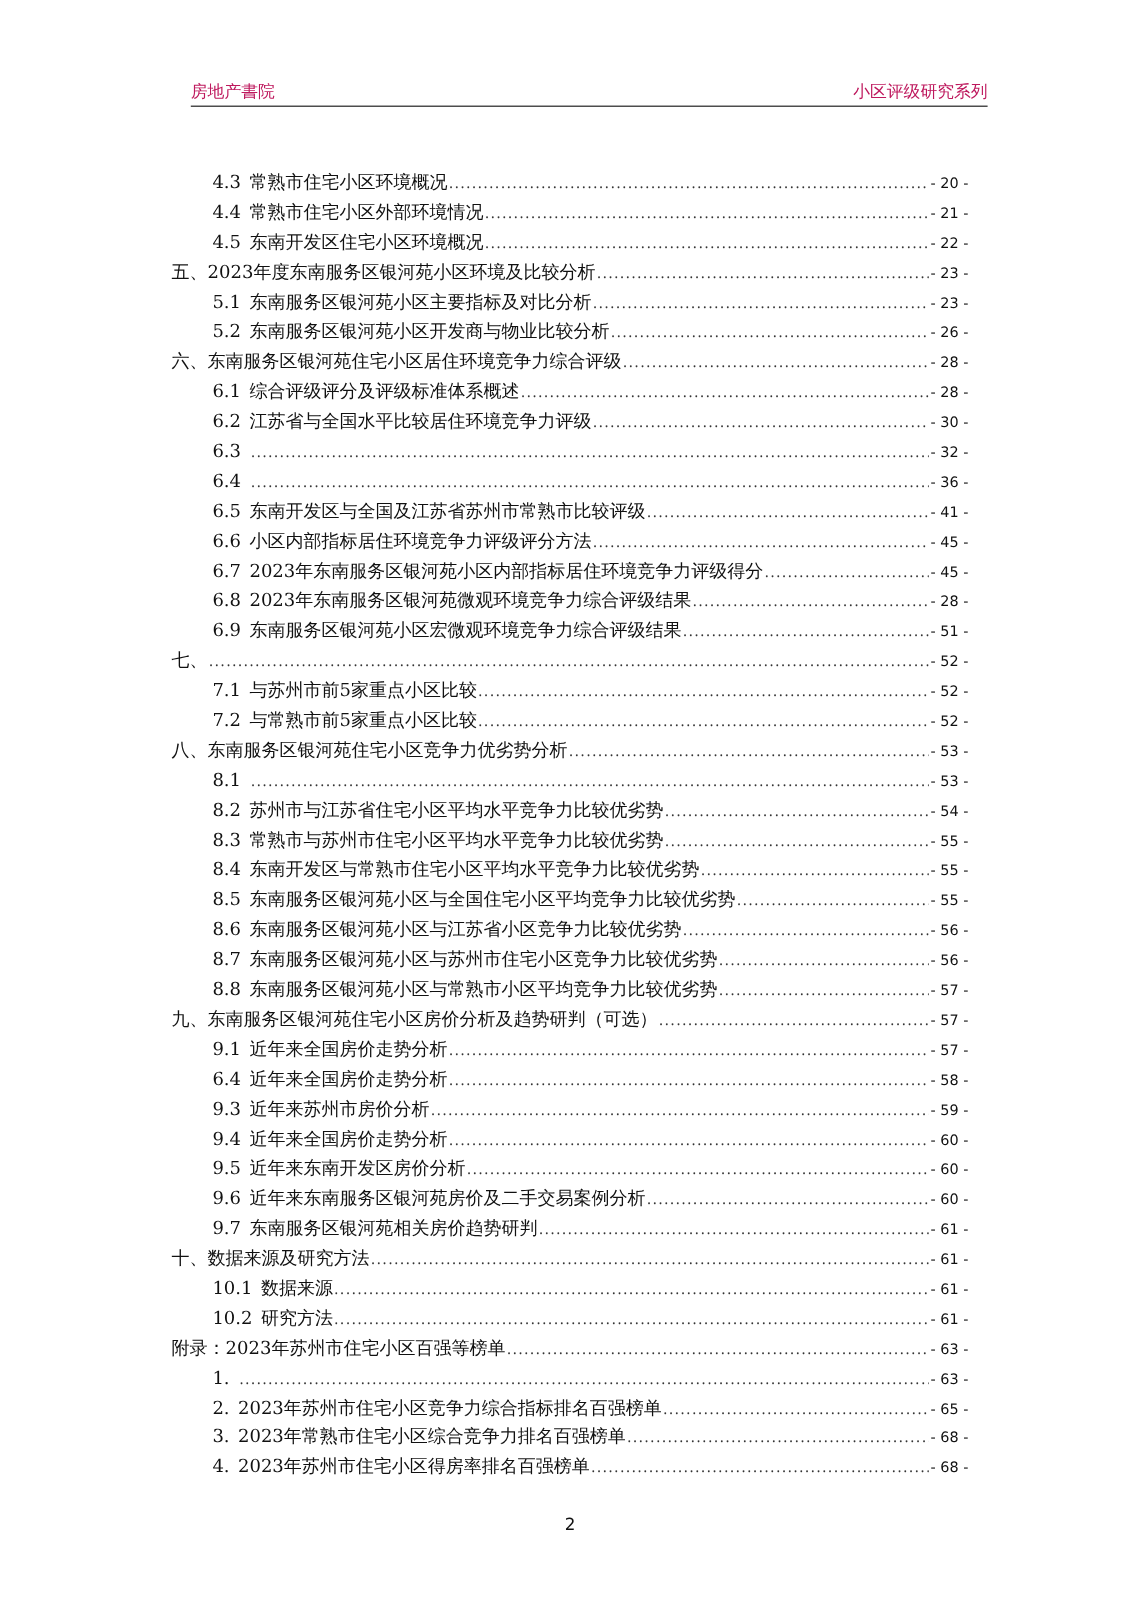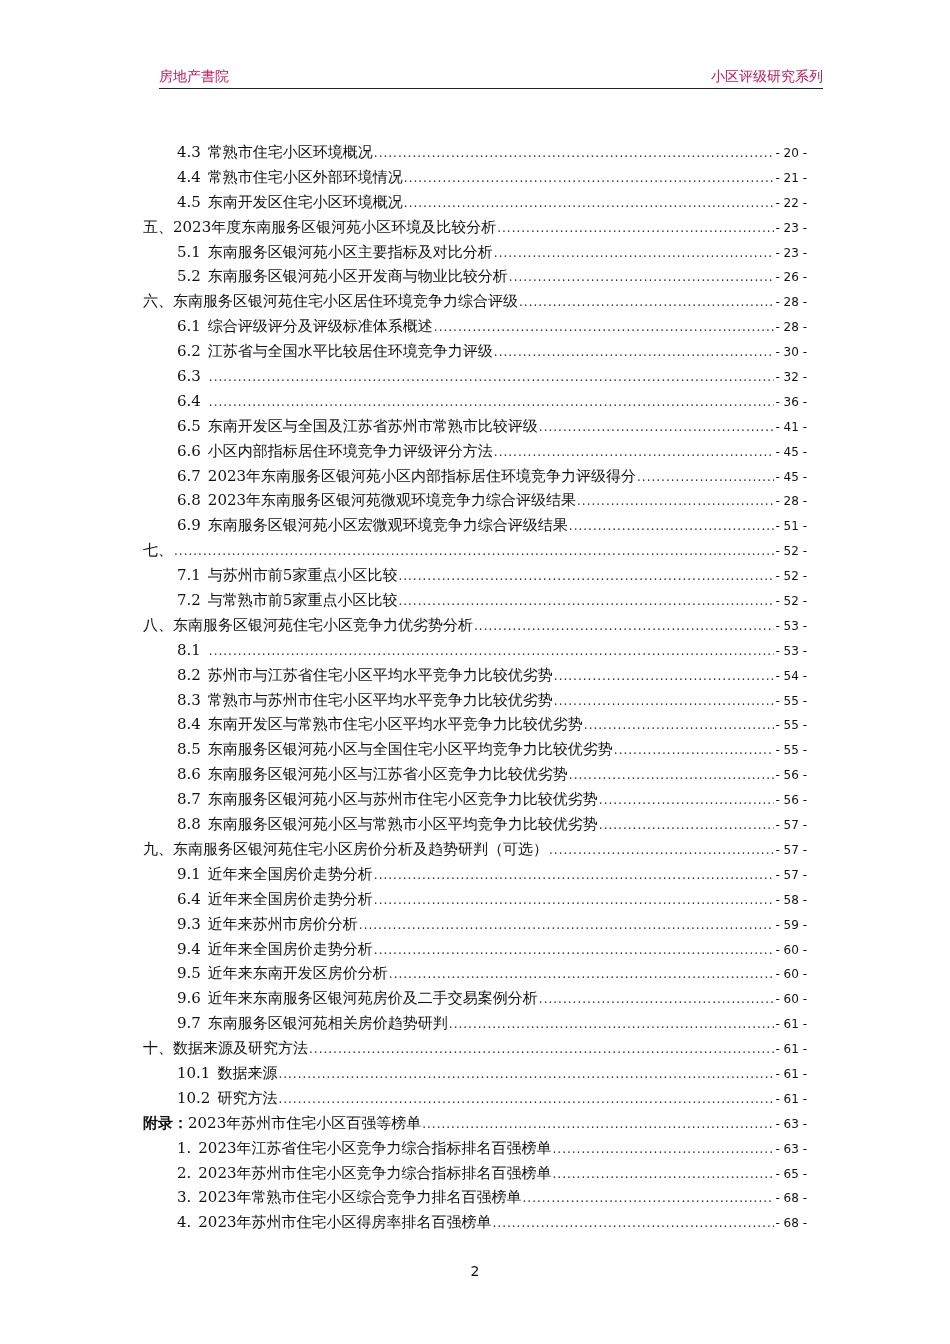--- a/index.html
+++ b/index.html
@@ -258,28 +258,27 @@
         <span class="dots"></span>
         <span class="page-ref">- 61 -</span>
       </div>
       <div class="toc-row l2">
         <span class="num">10.2</span>
         <span class="title">研究方法</span>
         <span class="dots"></span>
         <span class="page-ref">- 61 -</span>
       </div>
       <div class="toc-row l1">
-        <span class="num" style="margin-right: 0px; font-weight: bold;">附录：</span>
+        <span class="num" style="margin-right: 0px;">附录：</span>
         <span class="title">2023年苏州市住宅小区百强等榜单</span>
         <span class="dots"></span>
         <span class="page-ref">- 63 -</span>
       </div>
       <div class="toc-row l2">
         <span class="num">1.</span>
-        <span class="title">2023年江苏省住宅小区竞争力综合指标排名百强榜单</span>
         <span class="dots"></span>
         <span class="page-ref">- 63 -</span>
       </div>
       <div class="toc-row l2">
         <span class="num">2.</span>
         <span class="title">2023年苏州市住宅小区竞争力综合指标排名百强榜单</span>
         <span class="dots"></span>
         <span class="page-ref">- 65 -</span>
       </div>
       <div class="toc-row l2">

